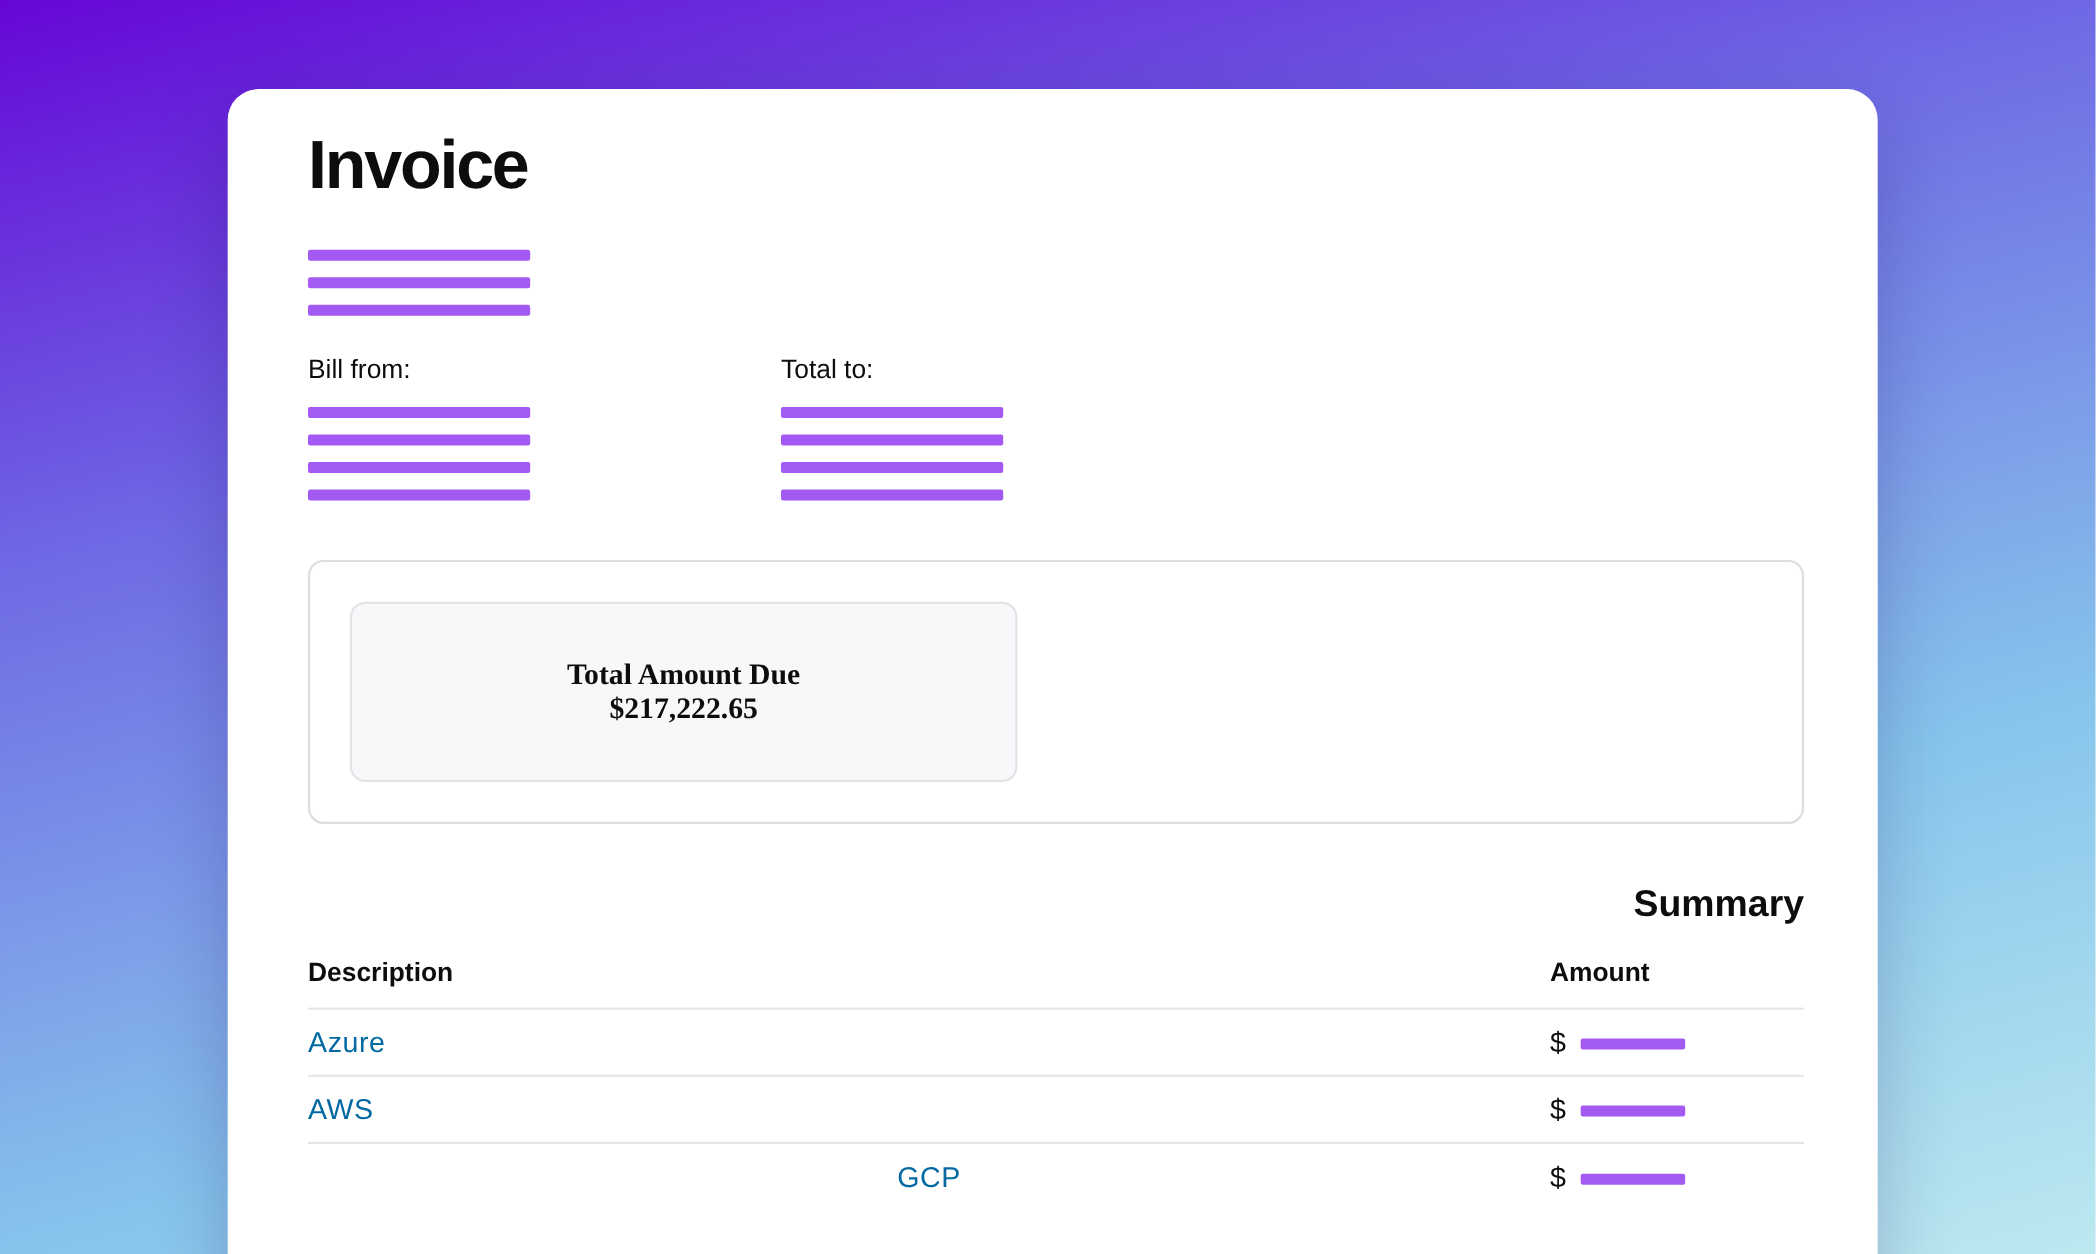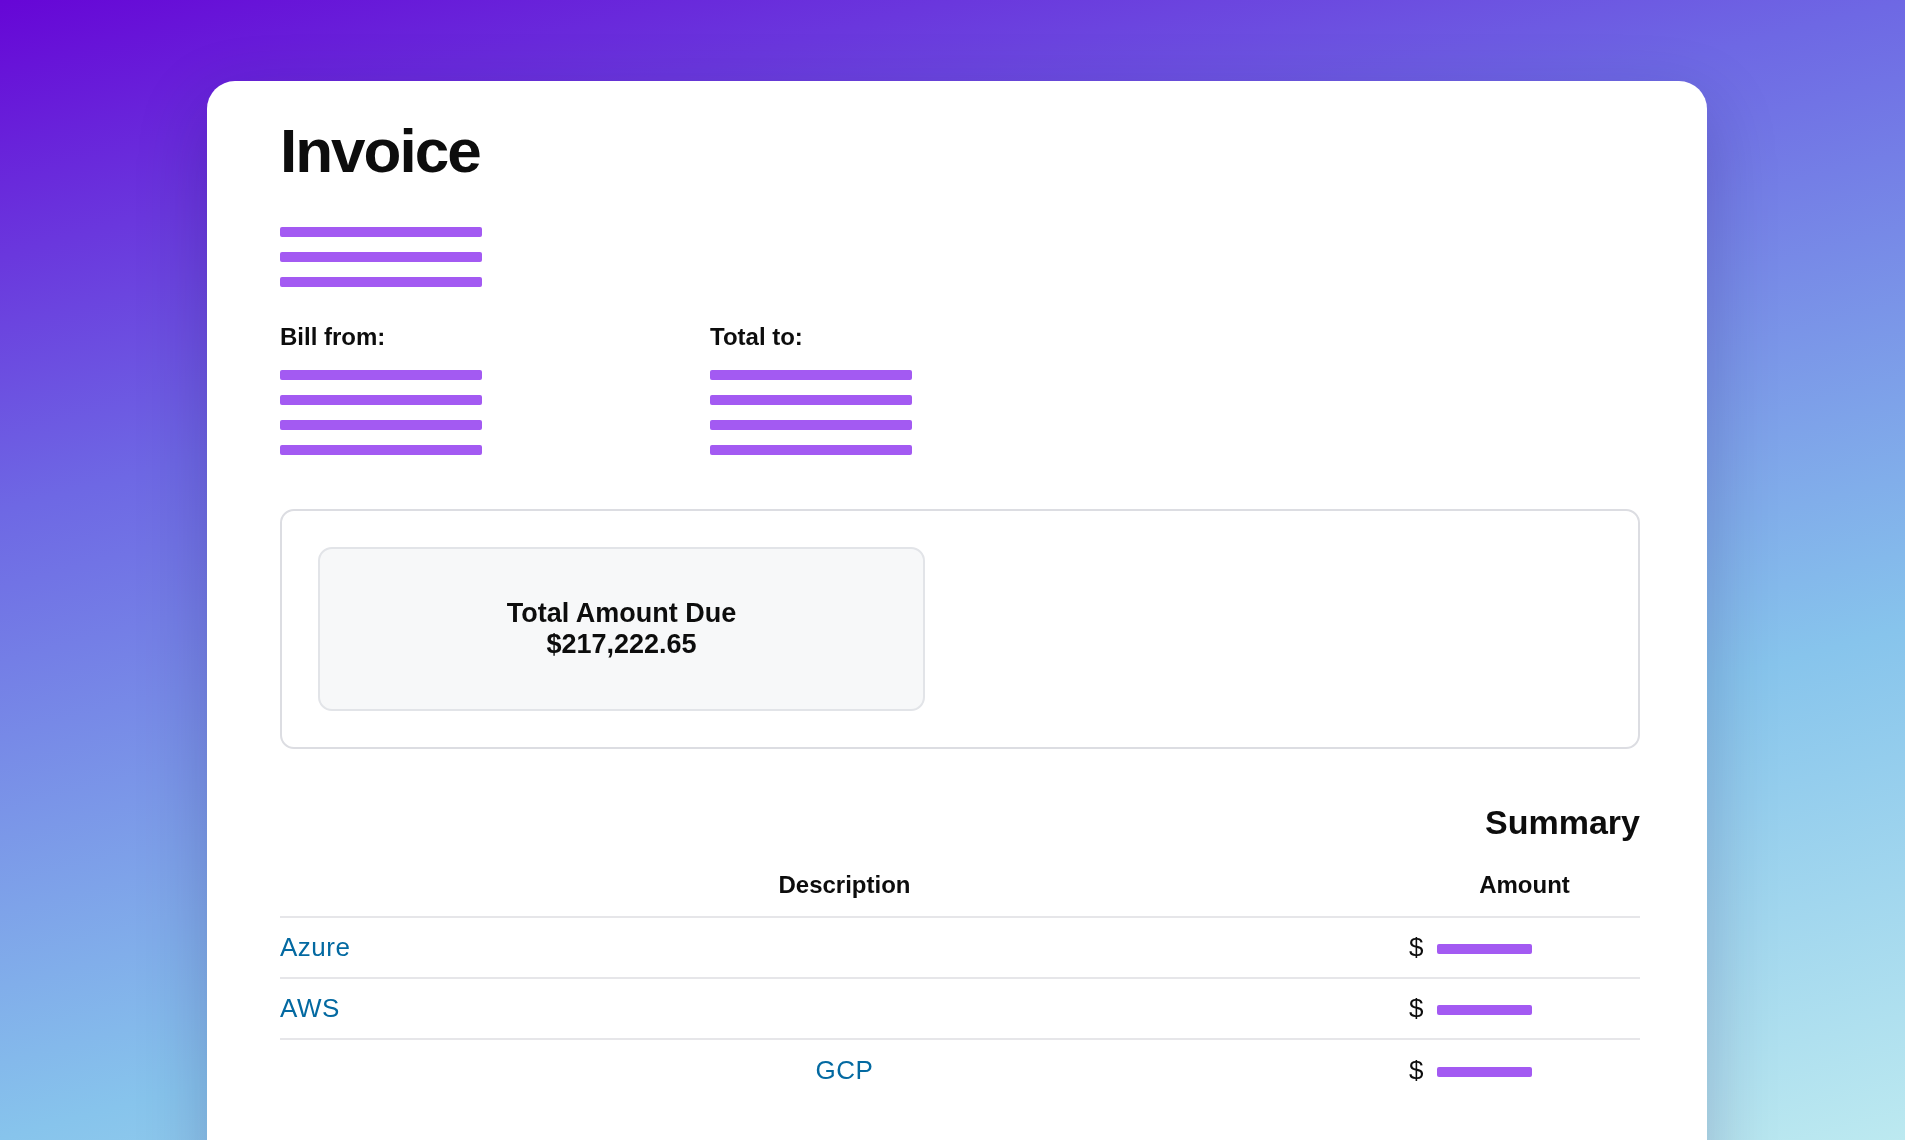--- a/index.html
+++ b/index.html
@@ -30,40 +30,41 @@
     font-size:62px;font-weight:900;letter-spacing:-2px;line-height:1.1;
     margin-top:6px;color:var(--text);
   }
   .ph-bars{margin-top:42px;}
   .ph-bar{
     width:202px;height:10px;border-radius:2px;margin-bottom:15px;
     background:var(--accent);
   }
   .billing{display:flex;margin-top:35px;}
   .billing-col{width:430px;}
-  .billing-heading{font-size:24px;font-weight:700;line-height:29px;margin-bottom:19px;}
+  .billing-heading{font-size:24px;font-weight:400;line-height:29px;margin-bottom:19px;}
   .billing-col .ph-bars{margin-top:0;}
   .total-outer{
     margin-top:39px;width:100%;height:240px;
     border:2px solid var(--box-border);border-radius:14px;
     padding:36px;background:#fff;
   }
   .total-inner{
     width:607px;height:164px;border:2px solid var(--panel-border);
     border-radius:14px;background:var(--panel-bg);
     display:flex;flex-direction:column;align-items:center;justify-content:center;
     gap:0;
+    font-family:Liberation Serif, serif;
   }
   .total-label{font-size:27px;font-weight:800;}
   .total-amount{font-size:27px;font-weight:800;}
   .summary-heading{margin-top:57px;font-size:34px;font-weight:800;line-height:32px;text-align:right;}
   .table{margin-top:32px;width:100%;}
   .thead{
     display:flex;align-items:flex-start;
-    padding-bottom:17px;border-bottom:2px solid var(--divider);text-align:center;
+    padding-bottom:17px;border-bottom:2px solid var(--divider);
   }
   .th{font-size:24px;font-weight:800;line-height:29px;}
   .th-desc{flex:1;}
   .th-amount{width:231px;}
   .trow{
     display:flex;align-items:center;height:61px;
     border-bottom:2px solid var(--divider);
   }
   .trow:last-child{border-bottom:none;text-align:center;}
   .td-desc{flex:1;font-size:26px;font-weight:400;letter-spacing:.5px;color:#0369a1;}

